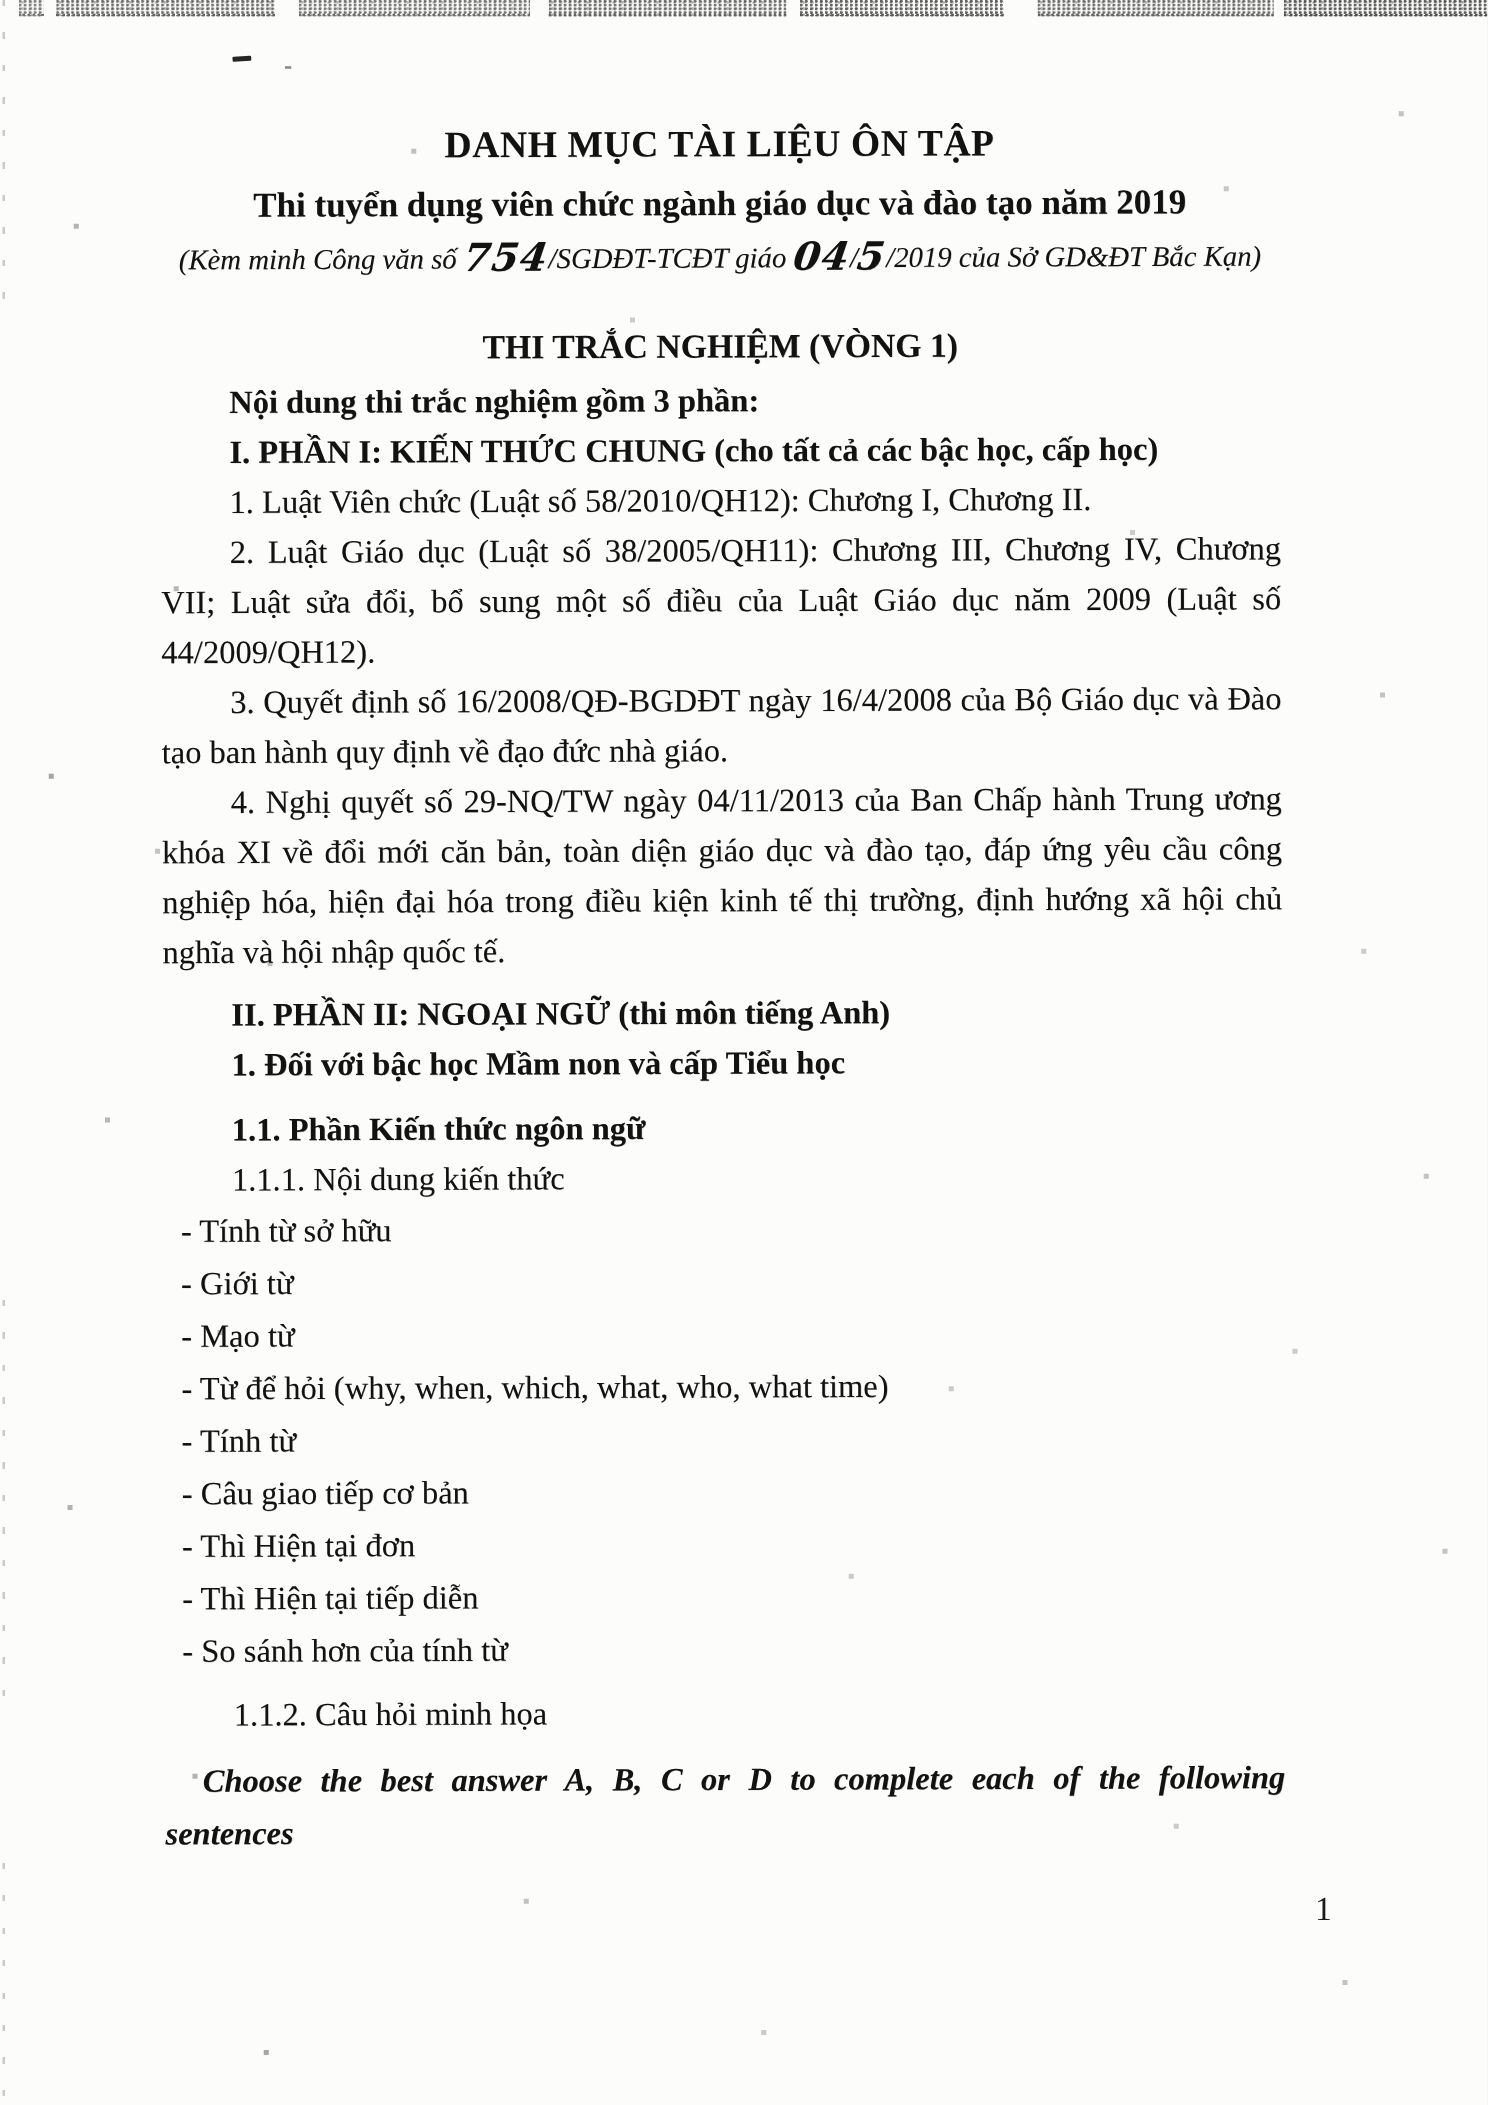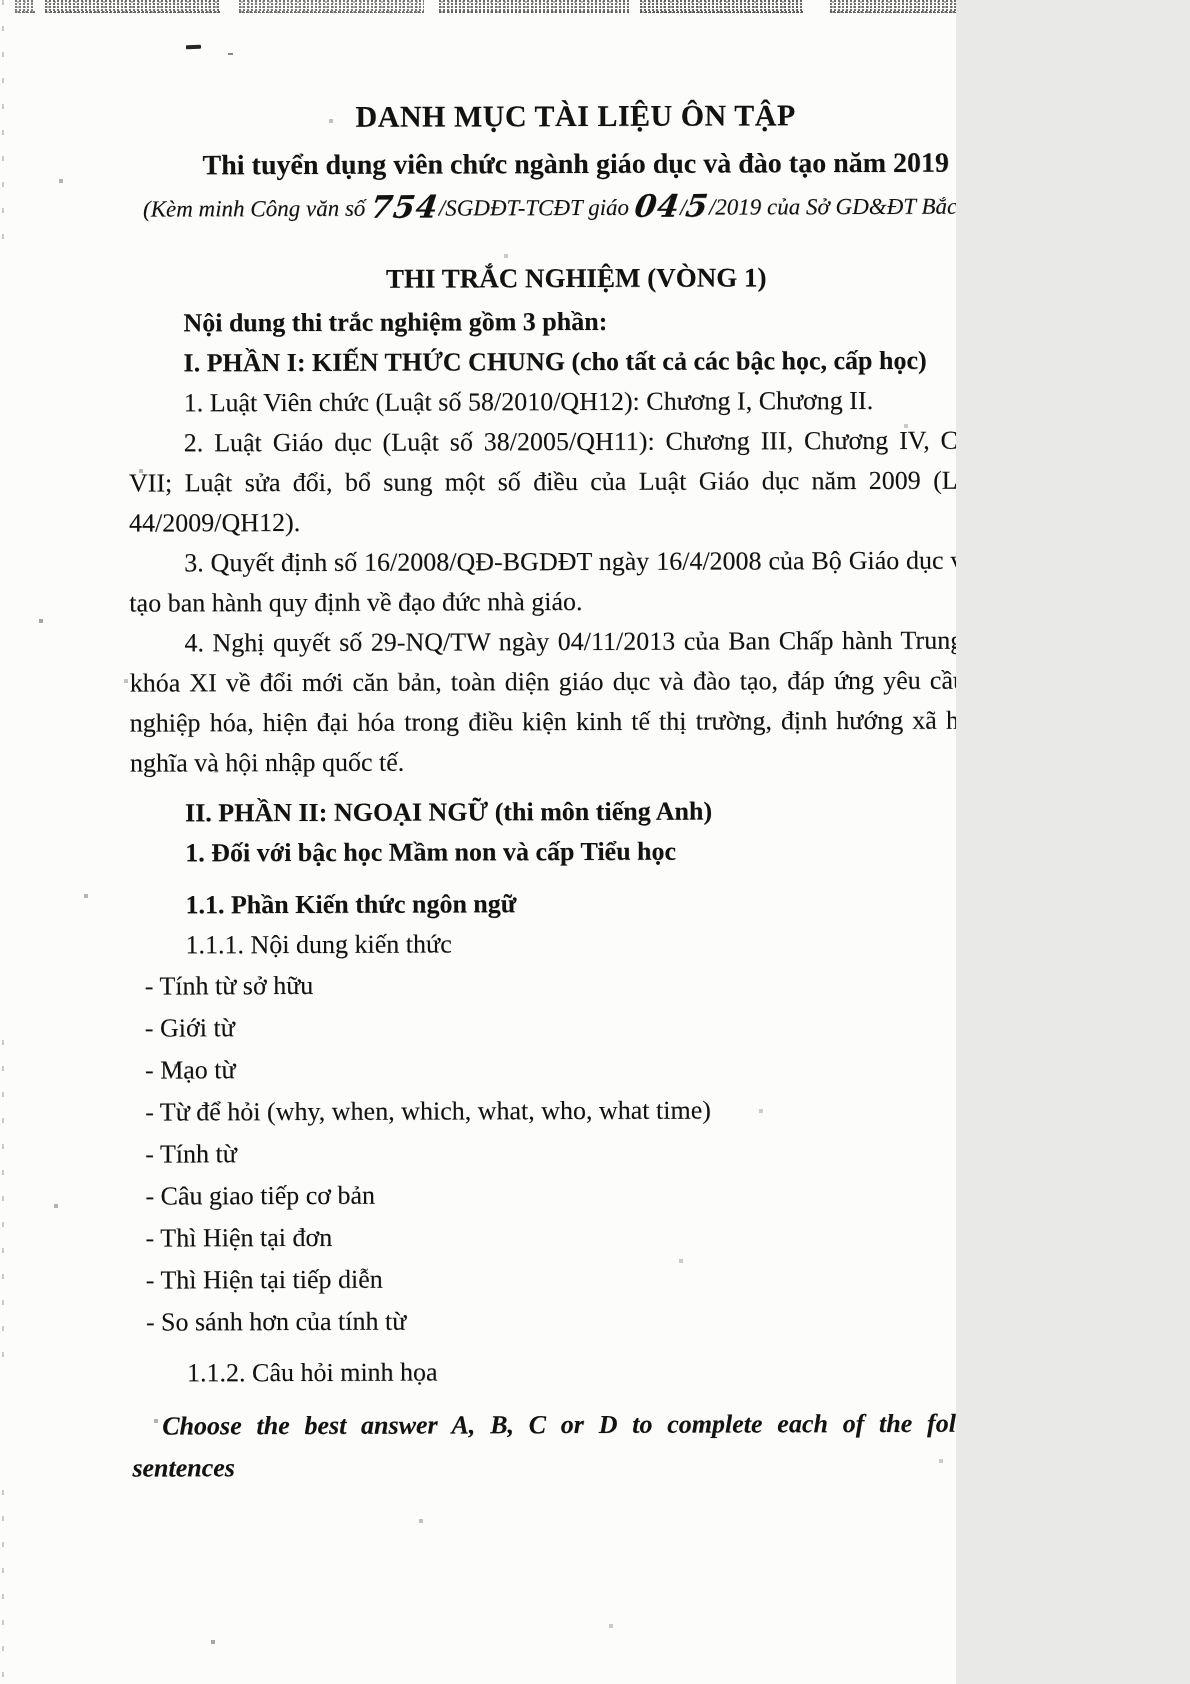--- a/index.html
+++ b/index.html
@@ -1,21 +1,21 @@
 <!DOCTYPE html>
 <html lang="vi"><head>
 <meta charset="utf-8">
 <style>
   * { margin: 0; padding: 0; box-sizing: border-box; }
   html, body { width: 1190px; height: 1684px; }
   body { background: #e9e9e7; font-family: "Liberation Serif", serif; }
 
   .page {
     position: relative;
-    width: 956px;
+    width: 1190px;
     height: 1684px;
     background: #fcfcfa;
     overflow: hidden;
     color: #121212;
   }
 
   
   .scan-top { position: absolute; top: 0; left: 0; width: 100%; height: 18px; }
   .band {
     position: absolute; top: 0; height: 13px;

